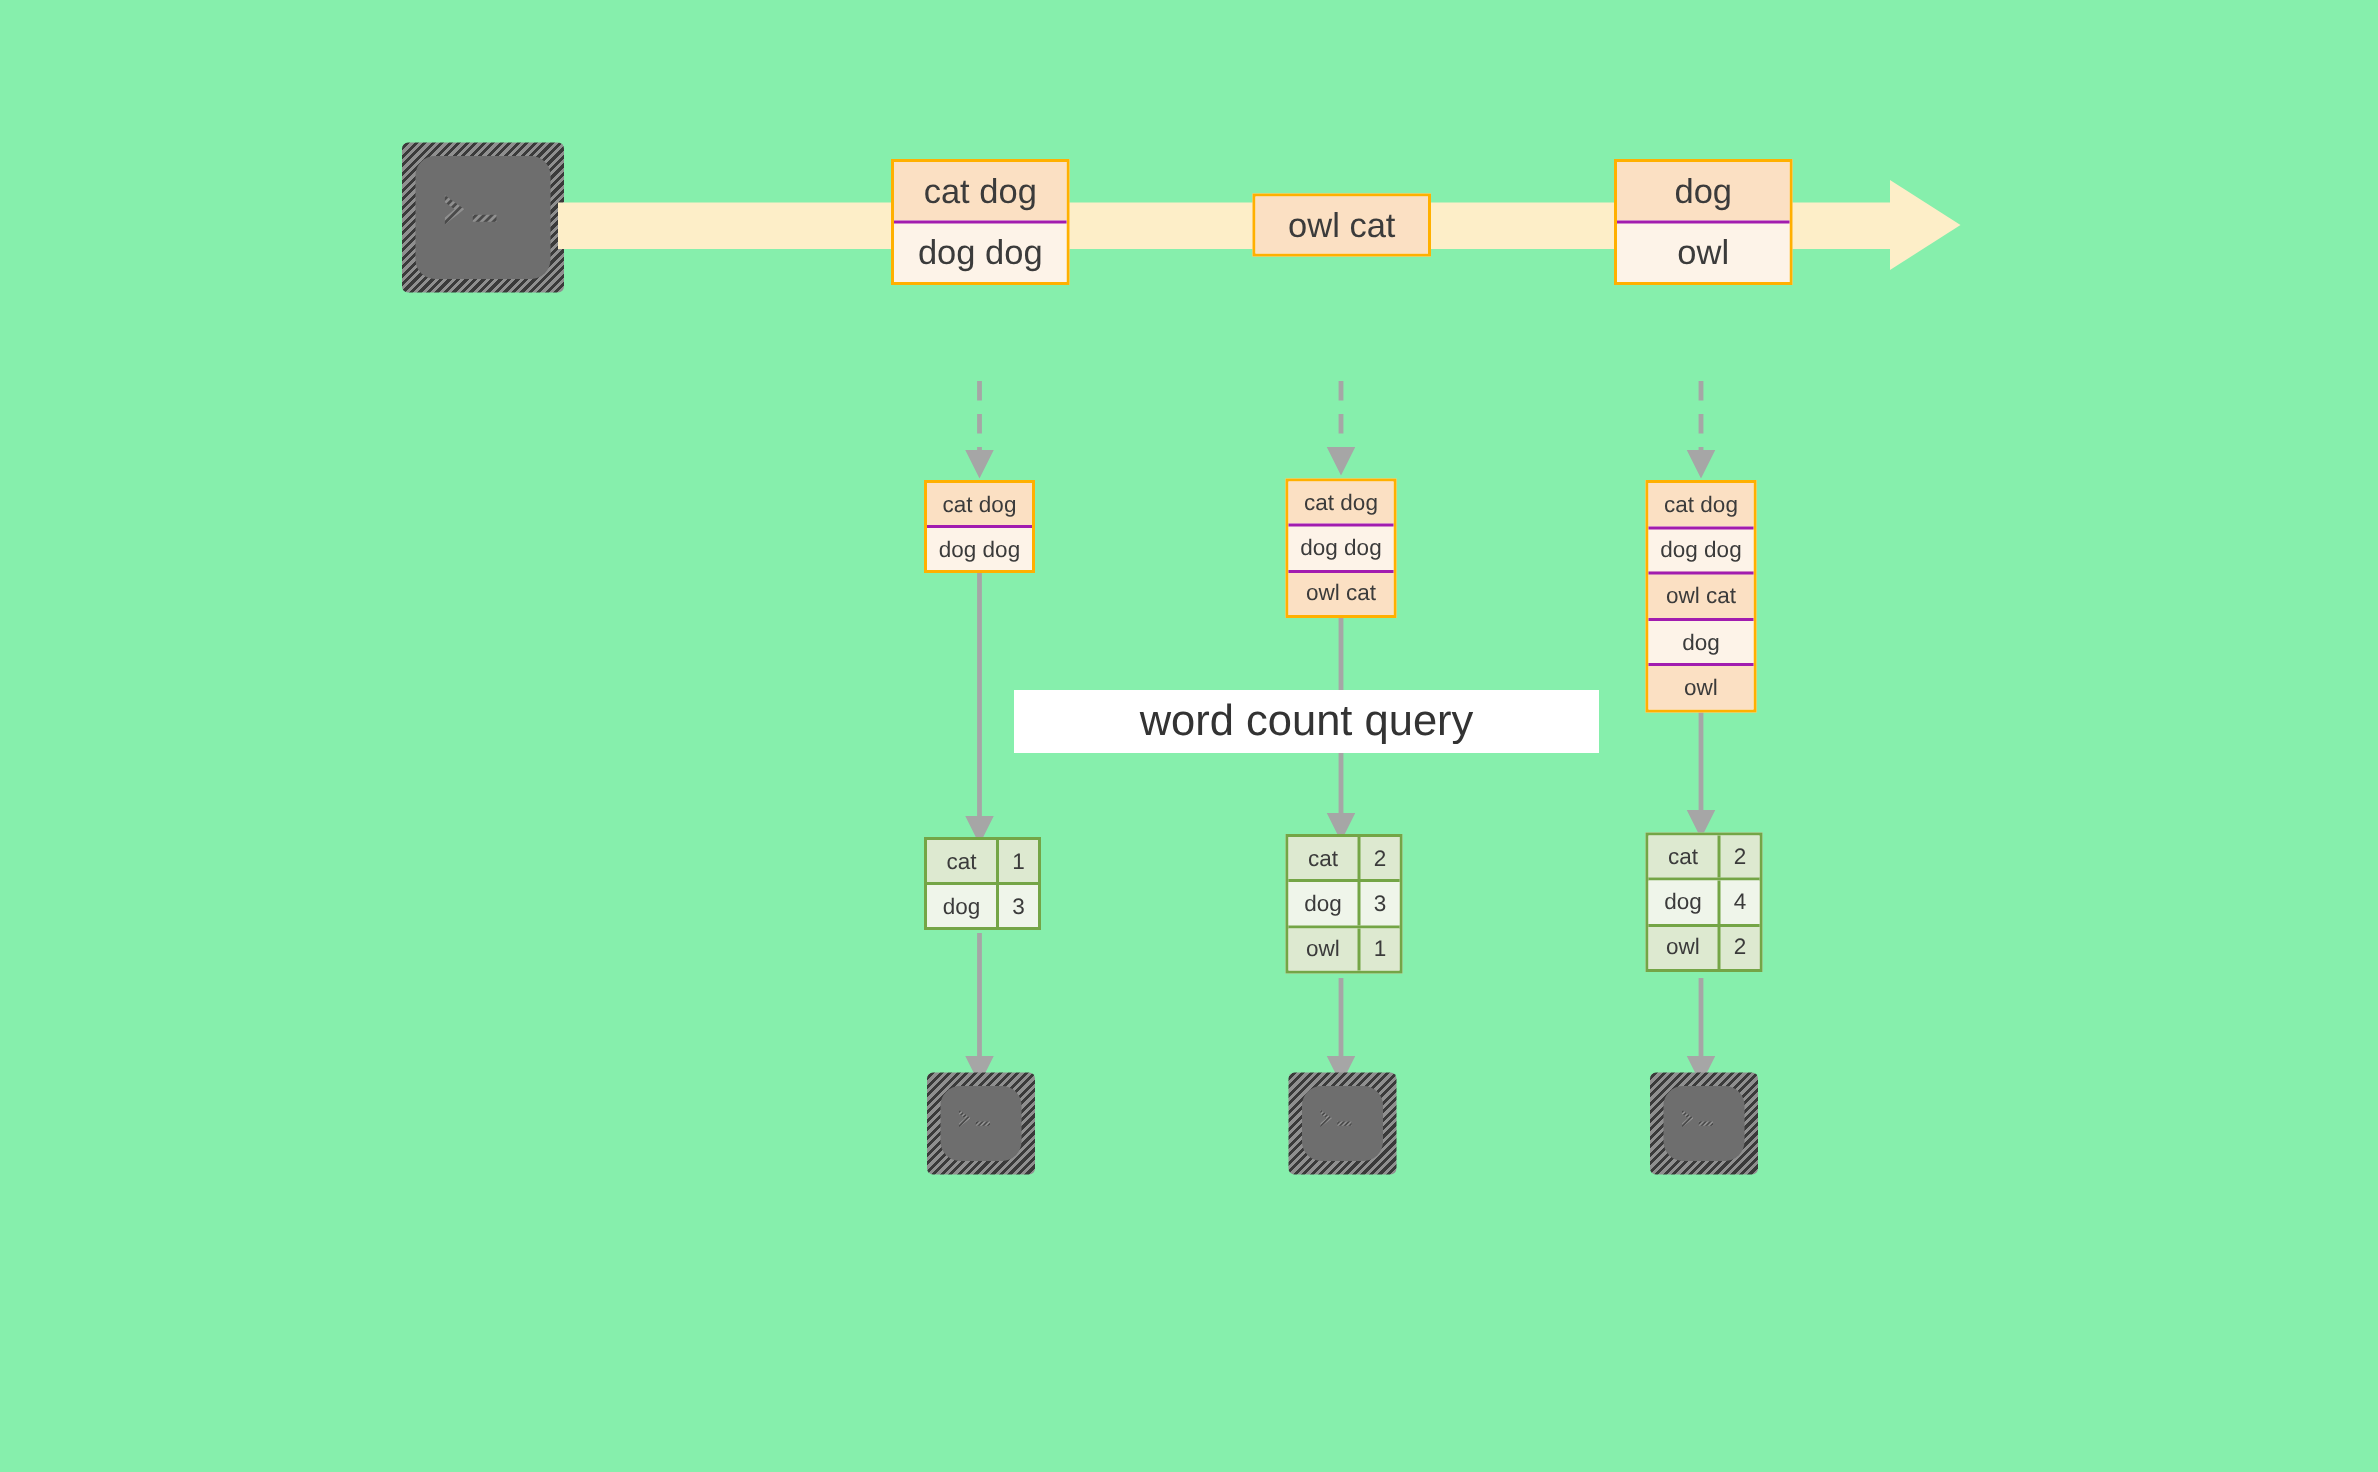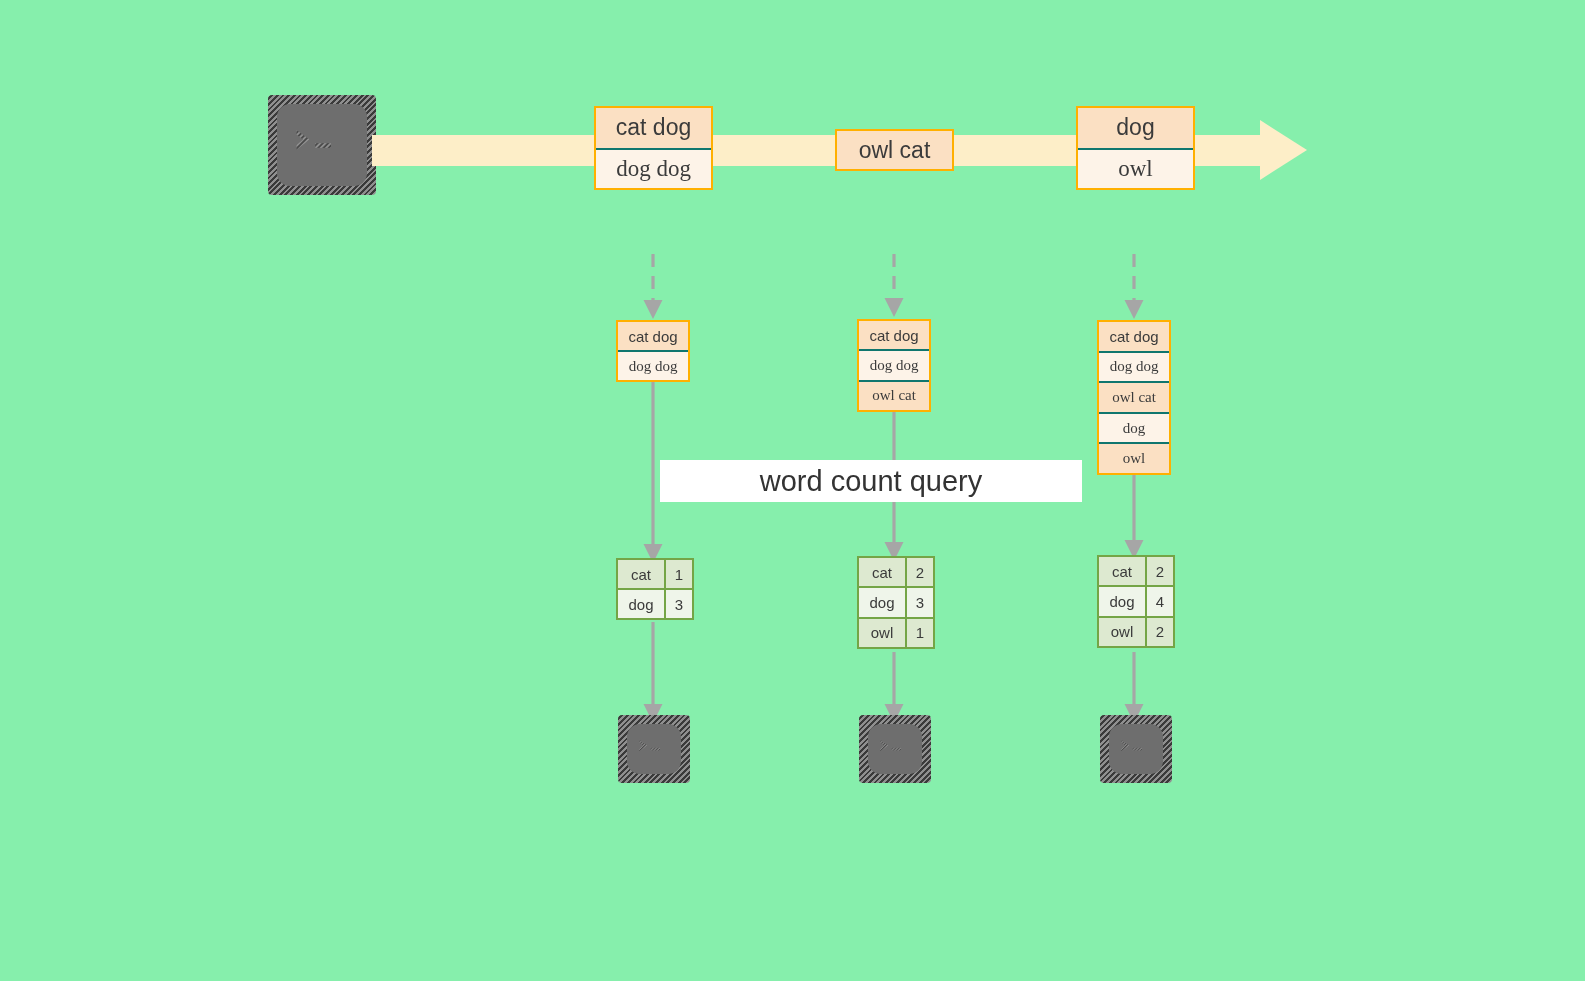--- a/index.html
+++ b/index.html
@@ -63,21 +63,21 @@
     flex: 1 1 auto;
     display: flex;
     align-items: center;
     justify-content: center;
     color: #3b3b3b;
     white-space: nowrap;
     overflow: hidden;
   }
   .msgbox .cell.alt0 { background: #fbe0c3; }
   .msgbox .cell.alt1 { background: #fdf3e8; }
-  .msgbox .cell + .cell { border-top: 2px solid #0f766e; font-family: Liberation Serif, serif; }
+  .msgbox .cell + .cell { border-top: 2px solid #a21caf; }
 
   
   .msgbox.big .cell { font-size: 23px; }
   
   .msgbox.small .cell { font-size: 15px; }
 
   
   .restable {
     position: absolute;
     border: 2px solid #74a546;
@@ -204,21 +204,21 @@
   </div>
 
   <div class="msgbox small" style="left:1097px; top:320px; width:74px; height:155px;">
     <div class="cell alt0">cat dog</div>
     <div class="cell alt1">dog dog</div>
     <div class="cell alt0">owl cat</div>
     <div class="cell alt1">dog</div>
     <div class="cell alt0">owl</div>
   </div>
 
-  <div class="query-band" style="left:660px; top:460px; width:422px; height:42px;">
+  <div class="query-band" style="left:676px; top:460px; width:390px; height:42px;">
     <span class="qtext">word count query</span>
   </div>
 
   <div class="restable" style="left:616px; top:558px; width:78px; height:62px;">
     <div class="rrow alt0">
       <div class="rc word">cat</div>
       <div class="rc num">1</div>
     </div>
     <div class="rrow alt1">
       <div class="rc word">dog</div>

